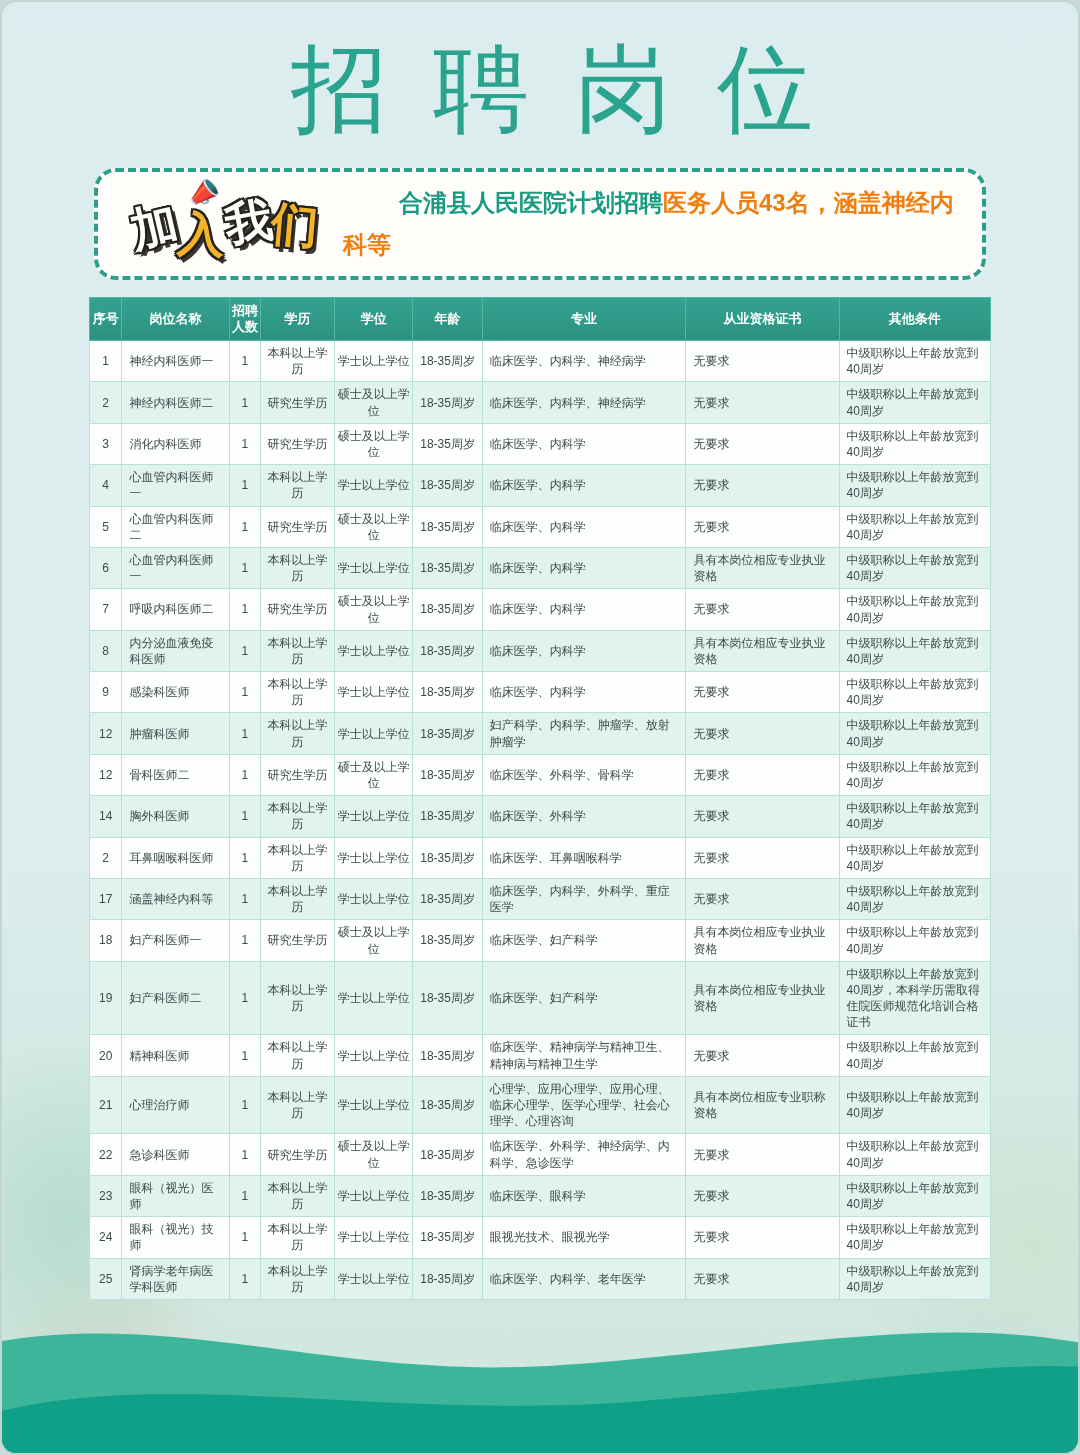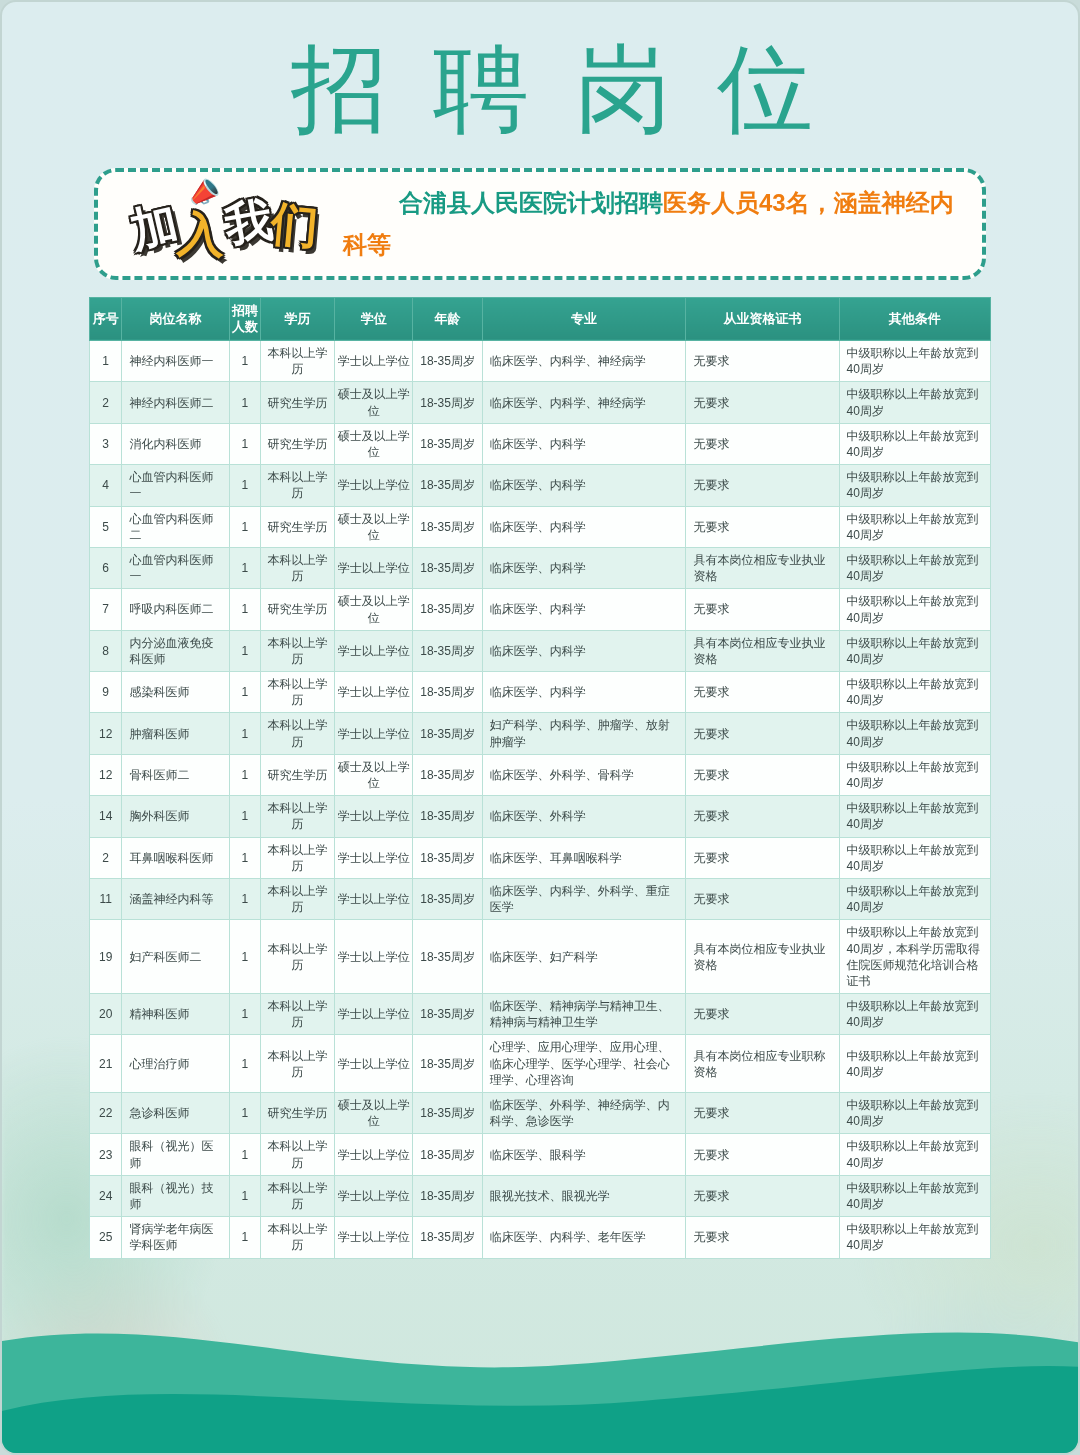--- a/index.html
+++ b/index.html
@@ -250,28 +250,39 @@
             <td>耳鼻咽喉科医师</td>
             <td class="c">1</td>
             <td class="c">本科以上学历</td>
             <td class="c">学士以上学位</td>
             <td class="c">18-35周岁</td>
             <td>临床医学、耳鼻咽喉科学</td>
             <td>无要求</td>
             <td>中级职称以上年龄放宽到40周岁</td>
           </tr>
           <tr>
-            <td class="c">11</td>
+            <td class="c">17</td>
             <td>涵盖神经内科等</td>
             <td class="c">1</td>
             <td class="c">本科以上学历</td>
             <td class="c">学士以上学位</td>
             <td class="c">18-35周岁</td>
             <td>临床医学、内科学、外科学、重症医学</td>
             <td>无要求</td>
+            <td>中级职称以上年龄放宽到40周岁</td>
+          </tr>
+          <tr>
+            <td class="c">18</td>
+            <td>妇产科医师一</td>
+            <td class="c">1</td>
+            <td class="c">研究生学历</td>
+            <td class="c">硕士及以上学位</td>
+            <td class="c">18-35周岁</td>
+            <td>临床医学、妇产科学</td>
+            <td>具有本岗位相应专业执业资格</td>
             <td>中级职称以上年龄放宽到40周岁</td>
           </tr>
           <tr>
             <td class="c">19</td>
             <td>妇产科医师二</td>
             <td class="c">1</td>
             <td class="c">本科以上学历</td>
             <td class="c">学士以上学位</td>
             <td class="c">18-35周岁</td>
             <td>临床医学、妇产科学</td>

